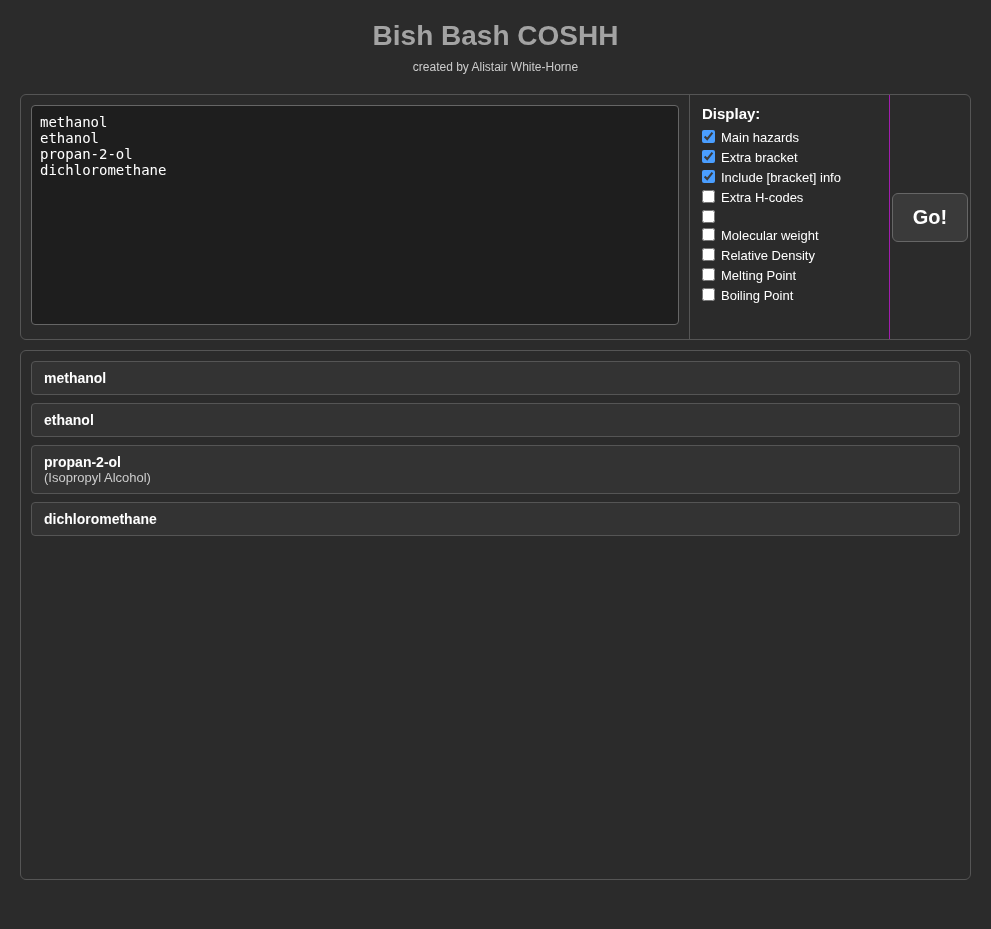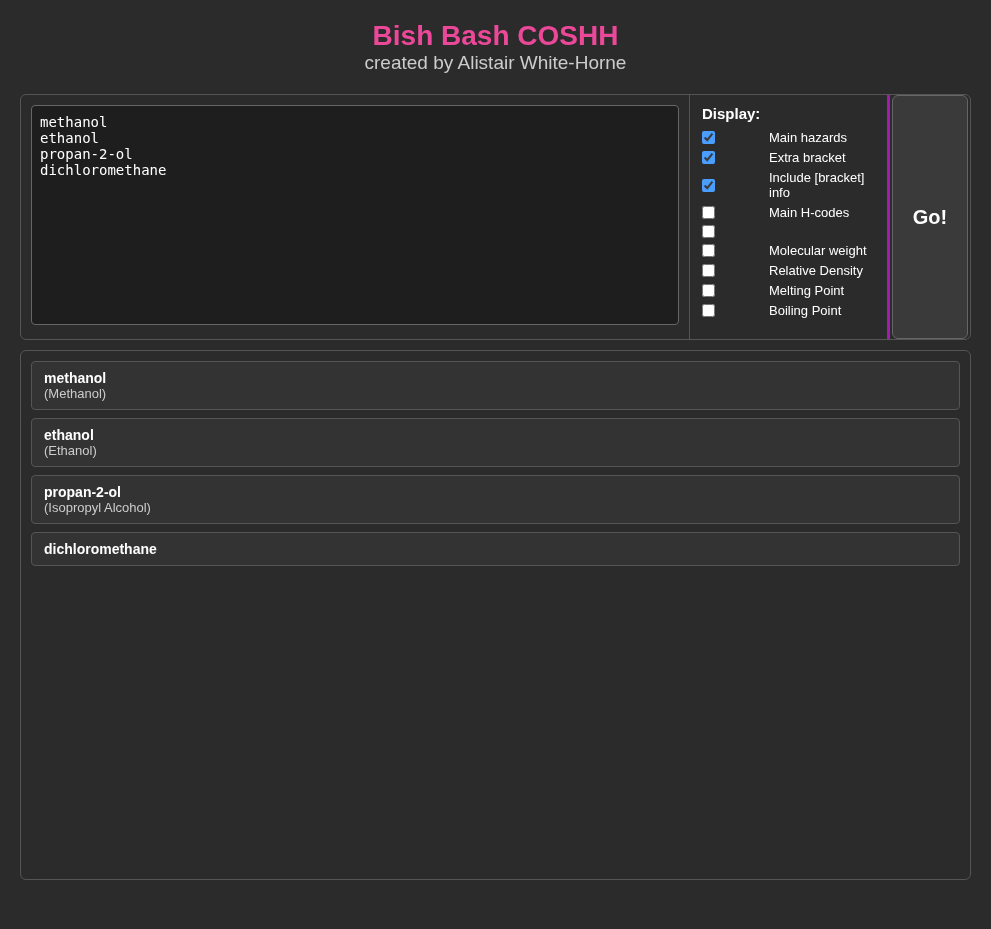--- a/index.html
+++ b/index.html
@@ -17,27 +17,27 @@
     }
 
     .header {
       text-align: center;
       padding: 20px 0 10px 0;
     }
 
     .header h1 {
       font-size: 28px;
       font-weight: bold;
-      color: #ec4899;
+      color: #a3a3a3;
     }
 
     .header p {
-      font-size: 19px;
+      font-size: 12px;
       color: #cccccc;
-      margin-top: 0;
+      margin-top: 8px;
     }
 
     .top-panel {
       display: flex;
       margin: 10px 20px;
       border: 1px solid #555;
       border-radius: 6px;
       overflow: hidden;
       background-color: #2b2b2b;
     }
@@ -57,52 +57,52 @@
       border-radius: 4px;
       padding: 8px;
       font-size: 14px;
       resize: none;
       outline: none;
     }
 
     .display-options {
       width: 200px;
       padding: 10px 12px;
-      border-right: 3px solid #a21caf;
+      border-right: 1px solid #a21caf;
     }
 
     .display-options label.section-title {
       font-size: 15px;
       font-weight: bold;
       display: block;
       margin-bottom: 8px;
     }
 
     .checkbox-row {
       display: flex;
-      align-items: center;
+      align-items: flex-start;
       margin-bottom: 5px;
       font-size: 13px;
-      gap: 48px;
     }
 
     .checkbox-row input[type="checkbox"] {
       margin-right: 6px;
       accent-color: #4a9eff;
       cursor: pointer;
     }
 
     .checkbox-row label {
       cursor: pointer;
       color: #ffffff;
     }
 
     .go-button-area {
       width: 80px;
       display: flex;
+      align-items: center;
       justify-content: center;
     }
 
     .go-button {
       background-color: #3a3a3a;
       color: #ffffff;
       border: 1px solid #666;
       border-radius: 6px;
       padding: 12px 20px;
       font-size: 20px;
@@ -164,21 +164,21 @@
     <div class="checkbox-row">
       <input type="checkbox" id="extra-hazards" checked="" style="">
       <label for="extra-hazards">Extra bracket</label>
     </div>
     <div class="checkbox-row">
       <input type="checkbox" id="include-bracket" checked="" style="">
       <label for="include-bracket">Include [bracket] info</label>
     </div>
     <div class="checkbox-row">
       <input type="checkbox" id="tidy-hcodes" style="">
-      <label for="tidy-hcodes">Main H-codes</label>
+      <label for="tidy-hcodes">Extra H-codes</label>
     </div>
     <div class="checkbox-row">
       <input type="checkbox" id="remove-redundant" style="">
     </div>
     <div class="checkbox-row">
       <input type="checkbox" id="molecular-weight" style="">
       <label for="molecular-weight">Molecular weight</label>
     </div>
     <div class="checkbox-row">
       <input type="checkbox" id="relative-density" style="">
@@ -195,25 +195,23 @@
   </div>
 
   <div class="go-button-area">
     <button class="go-button">Go!</button>
   </div>
 </div>
 
 <div class="results-panel">
   <div class="result-item">
     <div class="chemical-name">methanol</div>
-    <div class="chemical-alias">(Methanol)</div>
   </div>
   <div class="result-item">
     <div class="chemical-name">ethanol</div>
-    <div class="chemical-alias">(Ethanol)</div>
   </div>
   <div class="result-item">
     <div class="chemical-name">propan-2-ol</div>
     <div class="chemical-alias">(Isopropyl Alcohol)</div>
   </div>
   <div class="result-item">
     <div class="chemical-name">dichloromethane</div>
   </div>
 </div>
 

